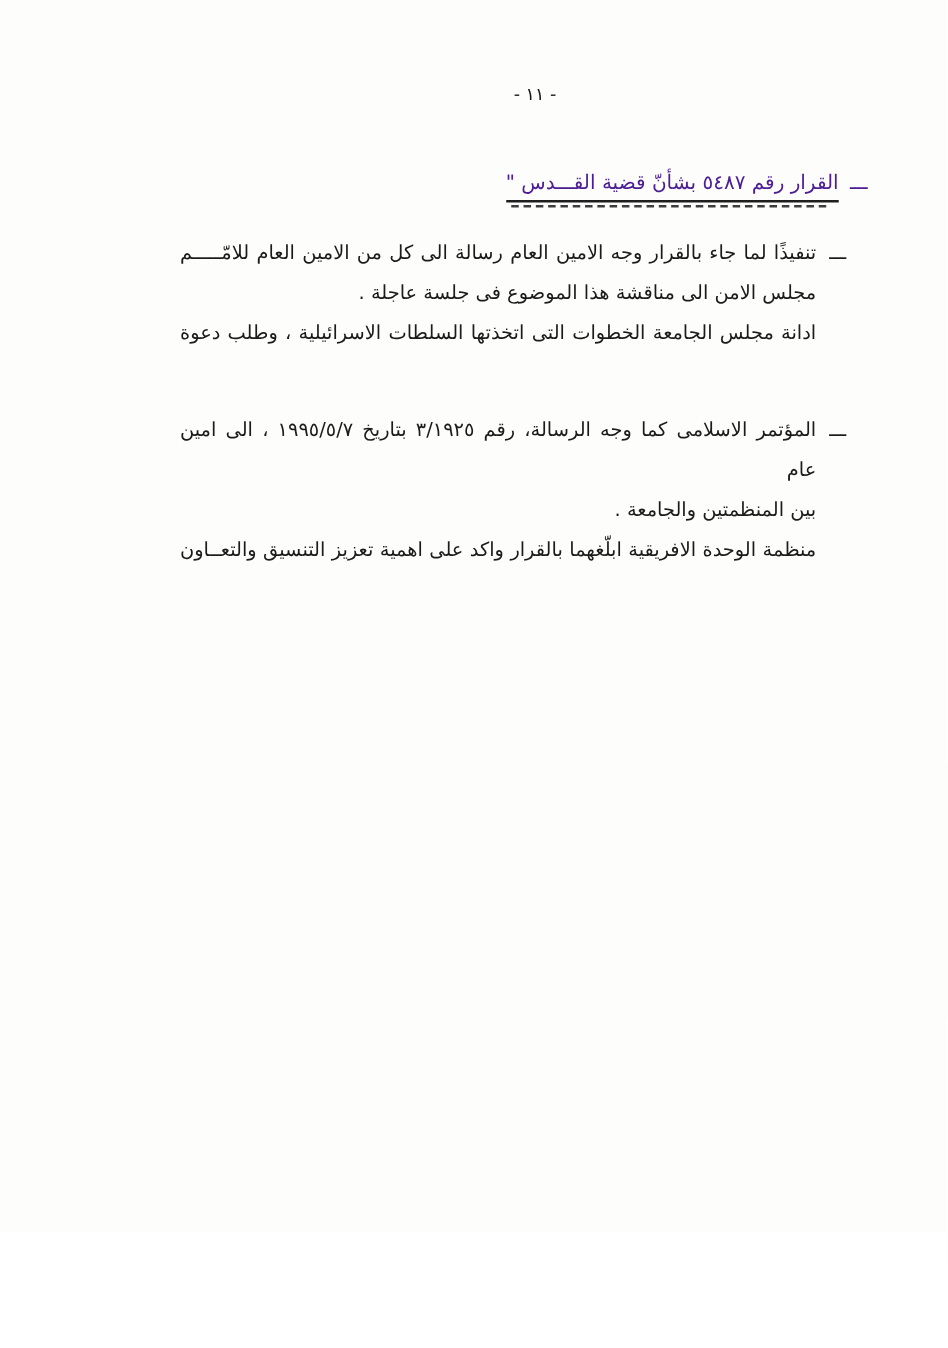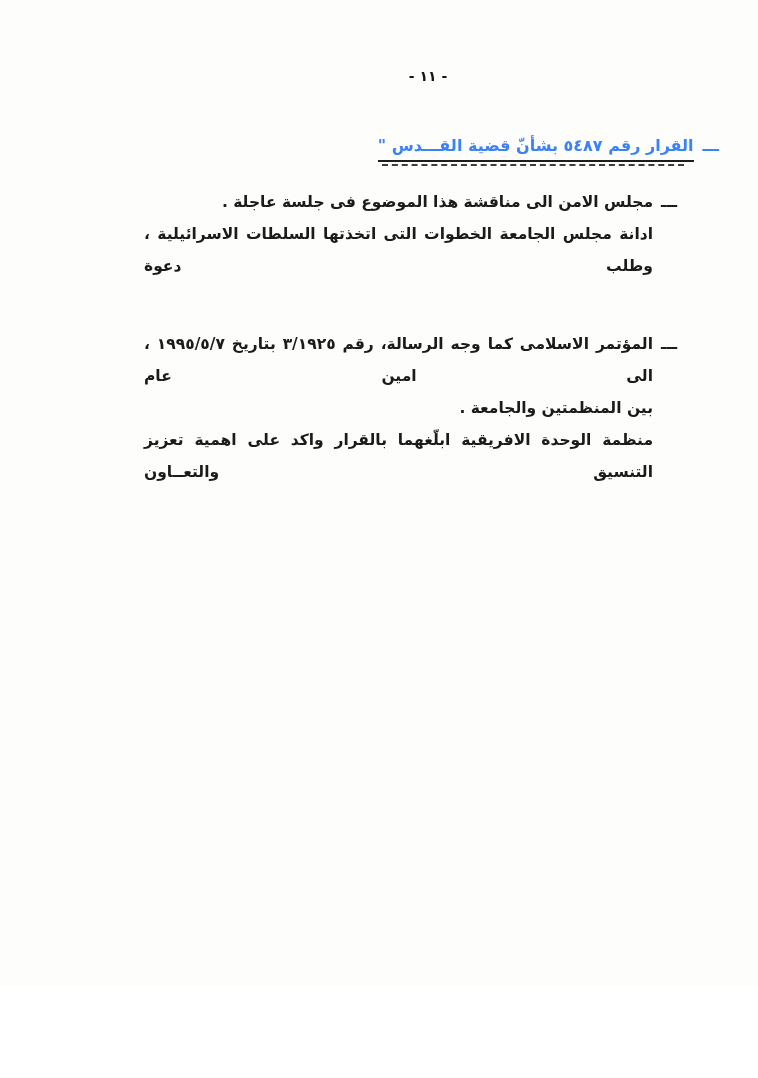--- a/index.html
+++ b/index.html
@@ -9,41 +9,41 @@
     background: #ffffff;
   }
   .page {
     position: relative;
     width: 758px;
     height: 986px;
     background: #fdfdfc;
     overflow: hidden;
     font-family: "DejaVu Sans", sans-serif;
     color: #1b1b1b;
-    font-weight: 700;
+    font-weight: 400;
   }
   .pagenum {
     position: absolute;
     top: 68px;
     left: 358px;
     width: 140px;
     text-align: center;
     font-size: 14px;
     letter-spacing: 2px;
     direction: rtl;
     color: #161616;
   }
   .heading {
     position: absolute;
     top: 136px;
-    right: 39px;
+    right: 64px;
     direction: rtl;
     font-size: 16px;
     white-space: nowrap;
-    color: #3b82f6;
+    color: #4c1d95;
   }
   .heading .hdash {
     margin-left: 9px;
   }
   .heading .htext {
     display: inline-block;
     padding-bottom: 5px;
     border-bottom: 2px solid #1e1e1e;
     position: relative;
   }
@@ -87,20 +87,21 @@
 <div class="page">
 
   <div class="pagenum">- ١١ -</div>
 
   <div class="heading">
     <span class="hdash">ـــ</span><span class="htext">القرار رقم ٥٤٨٧ بشأنّ قضية القـــدس "</span>
   </div>
 
   <div class="para para1">
     <span class="bullet">ـــ</span>
+    <div class="line just">تنفيذًا لما جاء بالقرار وجه الامين العام رسالة الى كل من الامين العام للامّـــــم</div>
     <div class="line last">مجلس الامن الى مناقشة هذا الموضوع فى جلسة عاجلة .</div>
     <div class="line just">ادانة مجلس الجامعة الخطوات التى اتخذتها السلطات الاسرائيلية ، وطلب دعوة</div>
   </div>
 
   <div class="para para2">
     <span class="bullet">ـــ</span>
     <div class="line just">المؤتمر الاسلامى كما وجه الرسالة، رقم ٣/١٩٢٥ بتاريخ ١٩٩٥/٥/٧ ، الى امين عام</div>
     <div class="line last">بين المنظمتين والجامعة .</div>
     <div class="line just">منظمة الوحدة الافريقية ابلّغهما بالقرار واكد على اهمية تعزيز التنسيق والتعــاون</div>
   </div>

